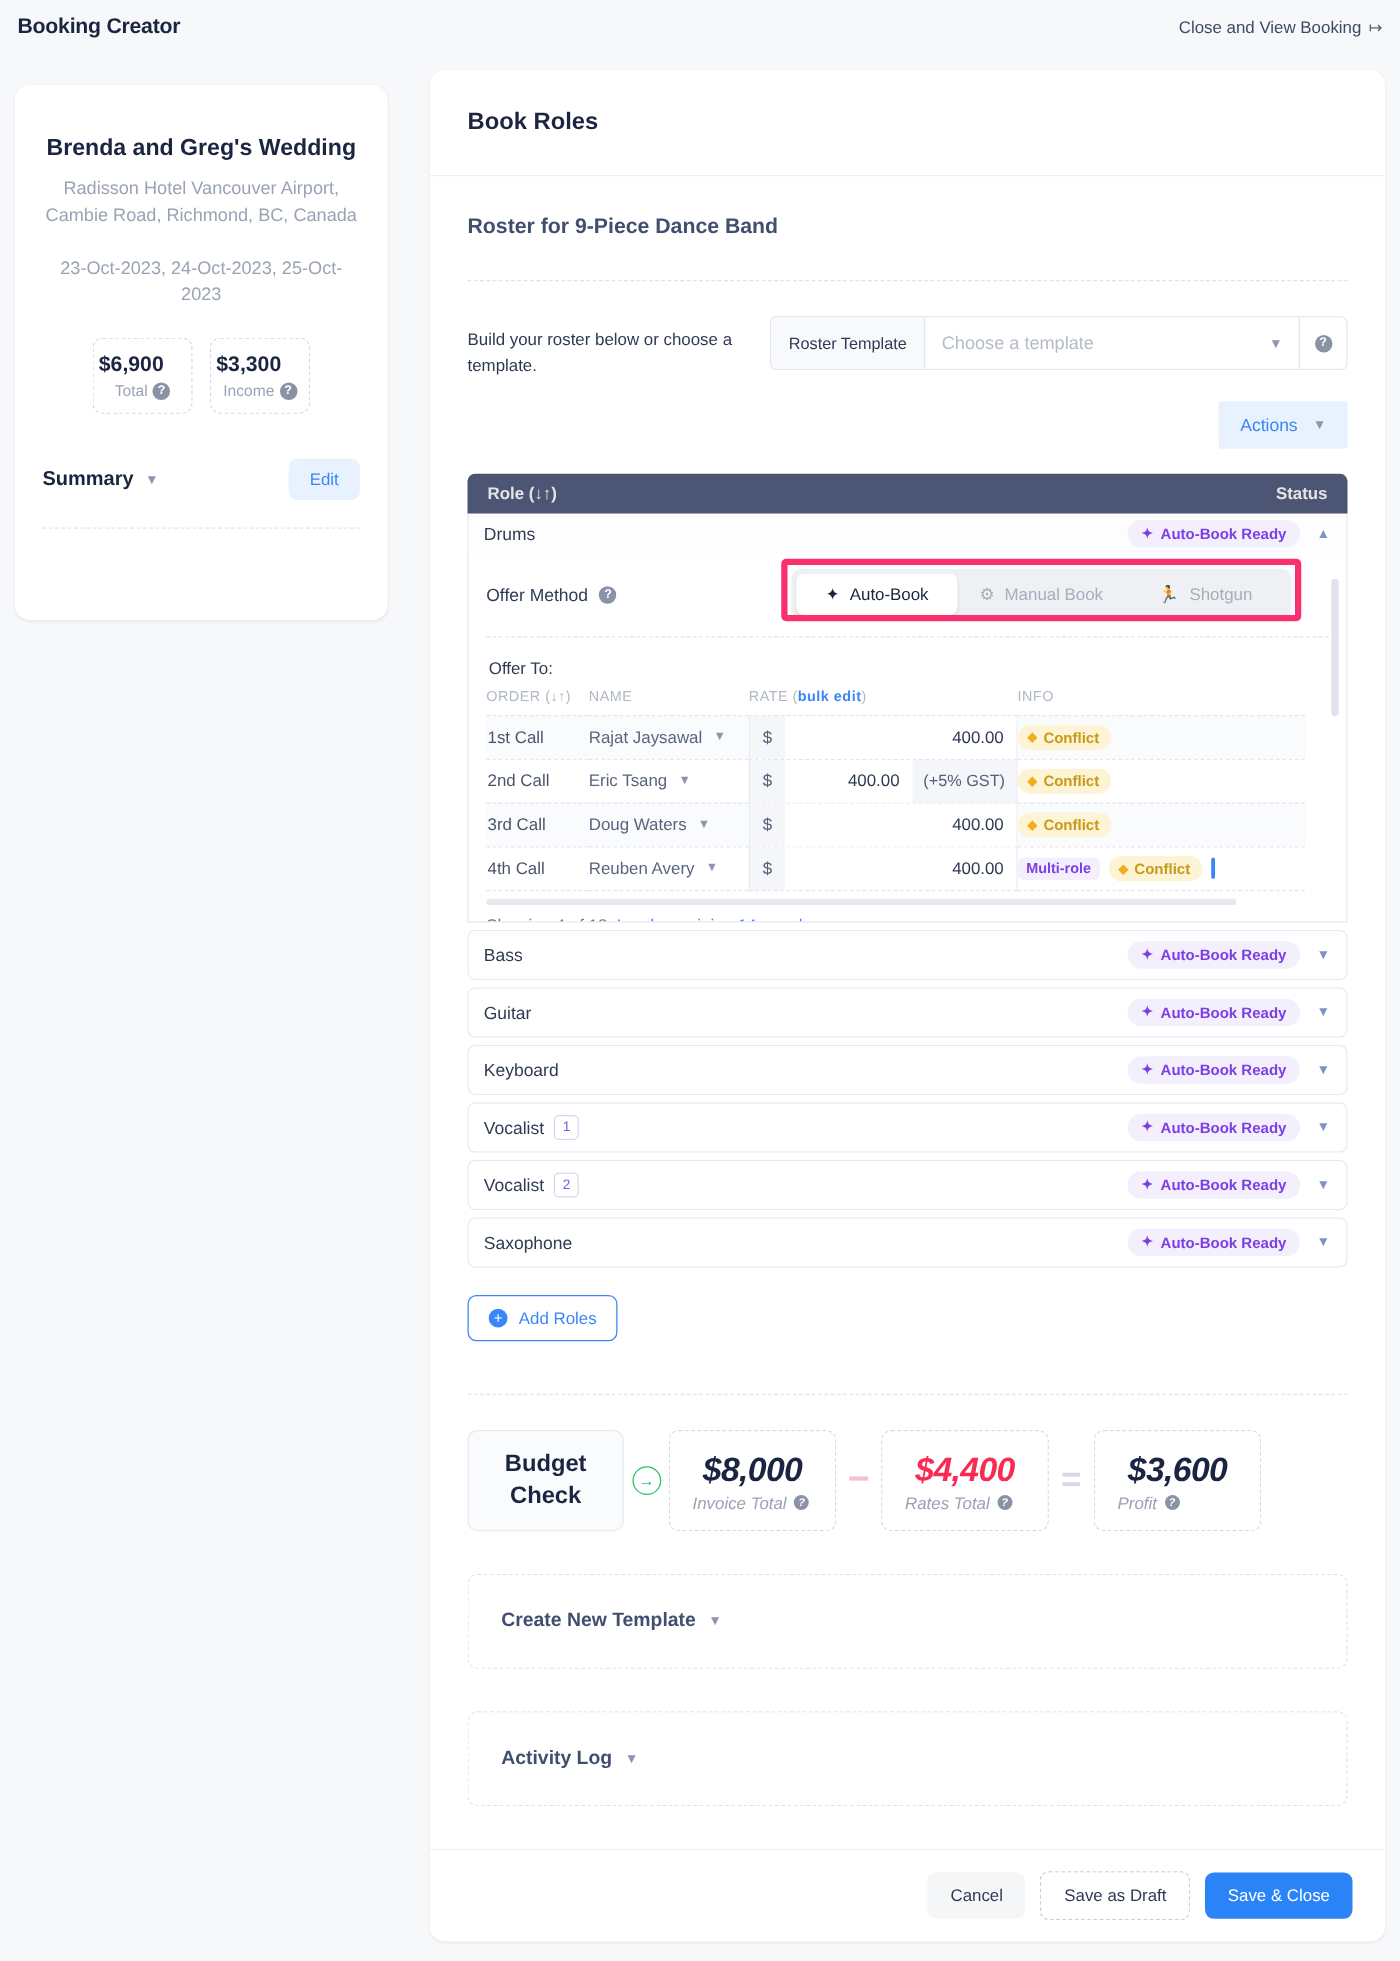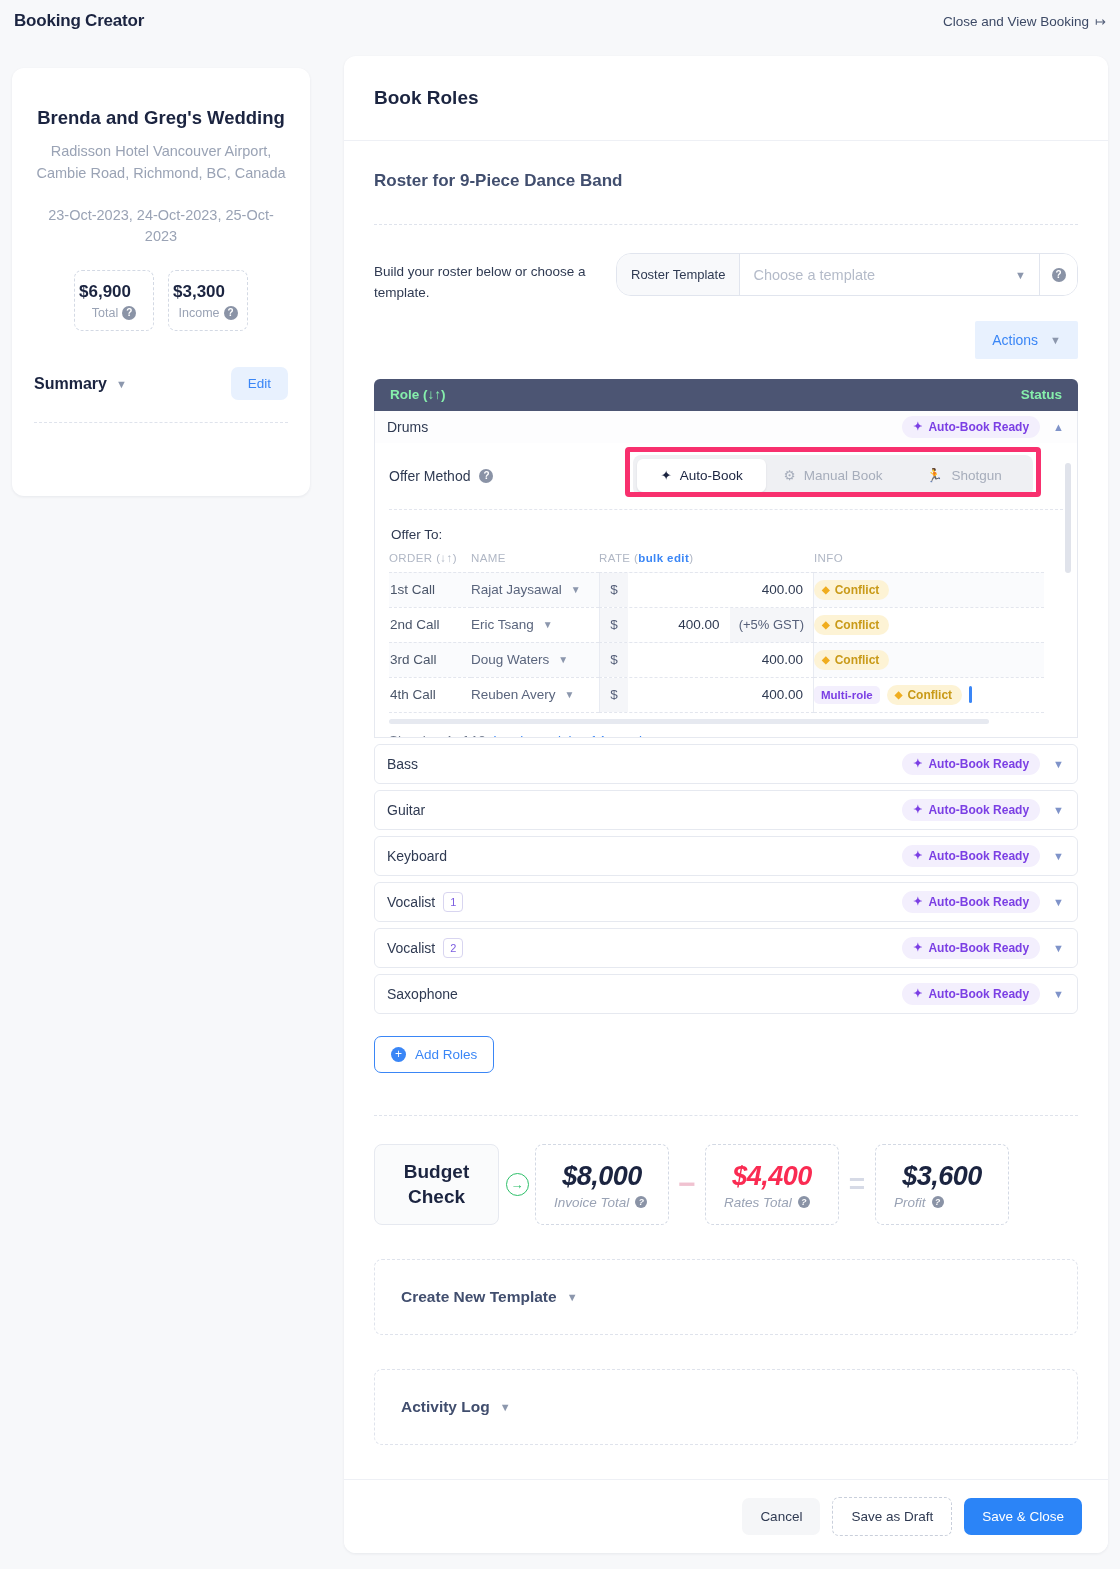--- a/index.html
+++ b/index.html
@@ -62,36 +62,36 @@
     background: #fff; border-radius: 12px; box-shadow: 0 1px 3px rgba(20,30,60,.07);
   }
   .main-head { height: 85px; display: flex; align-items: center; padding: 0 30px; border-bottom: 1px solid #eef0f5; }
   .main-head h1 { font-size: 19px; font-weight: bold; color: #1b2440; }
   .main-body { padding: 30px 30px 0 30px; }
   .roster-title { font-size: 17px; font-weight: bold; color: #414e6e; }
   .dash-sep { margin-top: 33px; border-top: 1px dashed #dfe3ec; }
 
   .tplrow { margin-top: 28px; display: flex; align-items: flex-start; gap: 28px; }
   .tpl-help { font-size: 13.5px; color: #2f3a52; line-height: 1.55; width: 214px; padding-top: 9px; }
-  .tpl-ctrl { display: flex; border: 1px solid #e1e5ee; border-radius: 15px; overflow: hidden; height: 43px; flex: 1; }
+  .tpl-ctrl { display: flex; border: 1px solid #e1e5ee; border-radius: 5px; overflow: hidden; height: 43px; flex: 1; }
   .tpl-lbl { background: #f8f9fb; border-right: 1px solid #e1e5ee; display: flex; align-items: center; padding: 0 14px; font-size: 13px; color: #2f3a52; white-space: nowrap; }
   .tpl-sel { flex: 1; display: flex; align-items: center; justify-content: space-between; padding: 0 13px; background: #fff; cursor: pointer; }
   .tpl-ph { font-size: 14.5px; color: #b4bbc9; }
   .tpl-help-btn { width: 38px; border-left: 1px solid #e1e5ee; display: flex; align-items: center; justify-content: center; background: #fff; cursor: pointer; }
 
   .actions-row { margin-top: 17px; display: flex; justify-content: flex-end; }
   .actions-btn {
     background: #e8f1fe; color: #3a86f6; border: none; border-radius: 2px;
     padding: 11px 17px; font-size: 14px; font-family: inherit; cursor: pointer;
     display: flex; align-items: center; gap: 12px;
   }
 
   
   .role-head {
-    margin-top: 20px; background: #4c5573; color: #86efac; border-radius: 6px 6px 0 0;
+    margin-top: 20px; background: #4c5573; color: #e5e5e5; border-radius: 6px 6px 0 0;
     height: 32px; display: flex; align-items: center; justify-content: space-between;
     padding: 0 16px; font-size: 13.5px; font-weight: bold;
   }
   .role-card {
     border: 1px solid #e6e9f0; border-top: none; background: #fff; position: relative;
   }
   .drums-card { height: 327px; overflow: hidden; }
   .role-bar {
     height: 32px; display: flex; align-items: center; justify-content: space-between;
     padding: 0 10px 0 12px; background: #fdfdfe;

